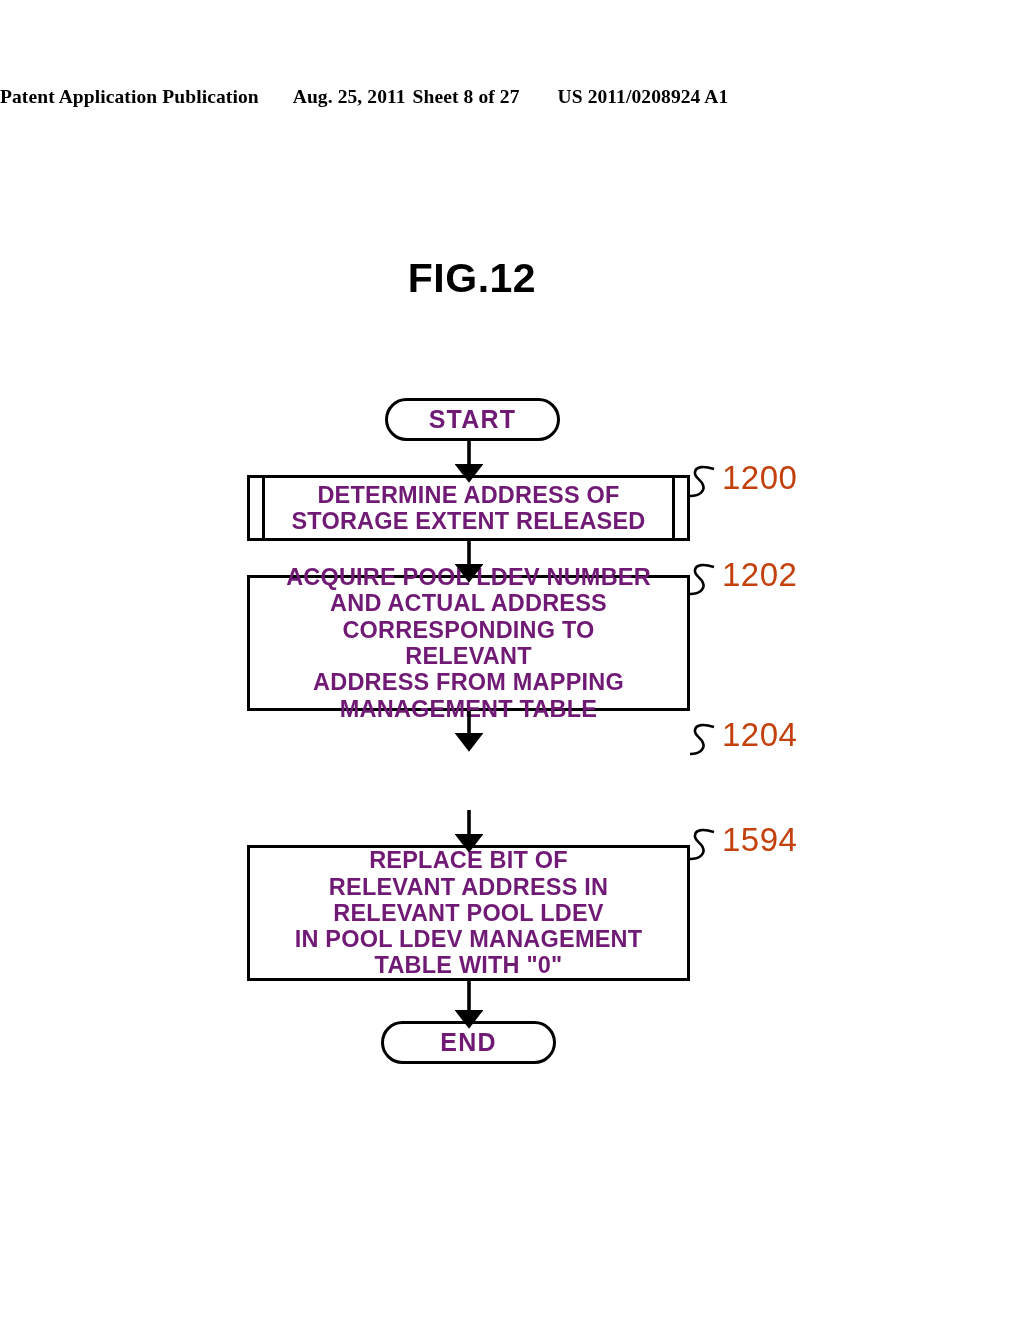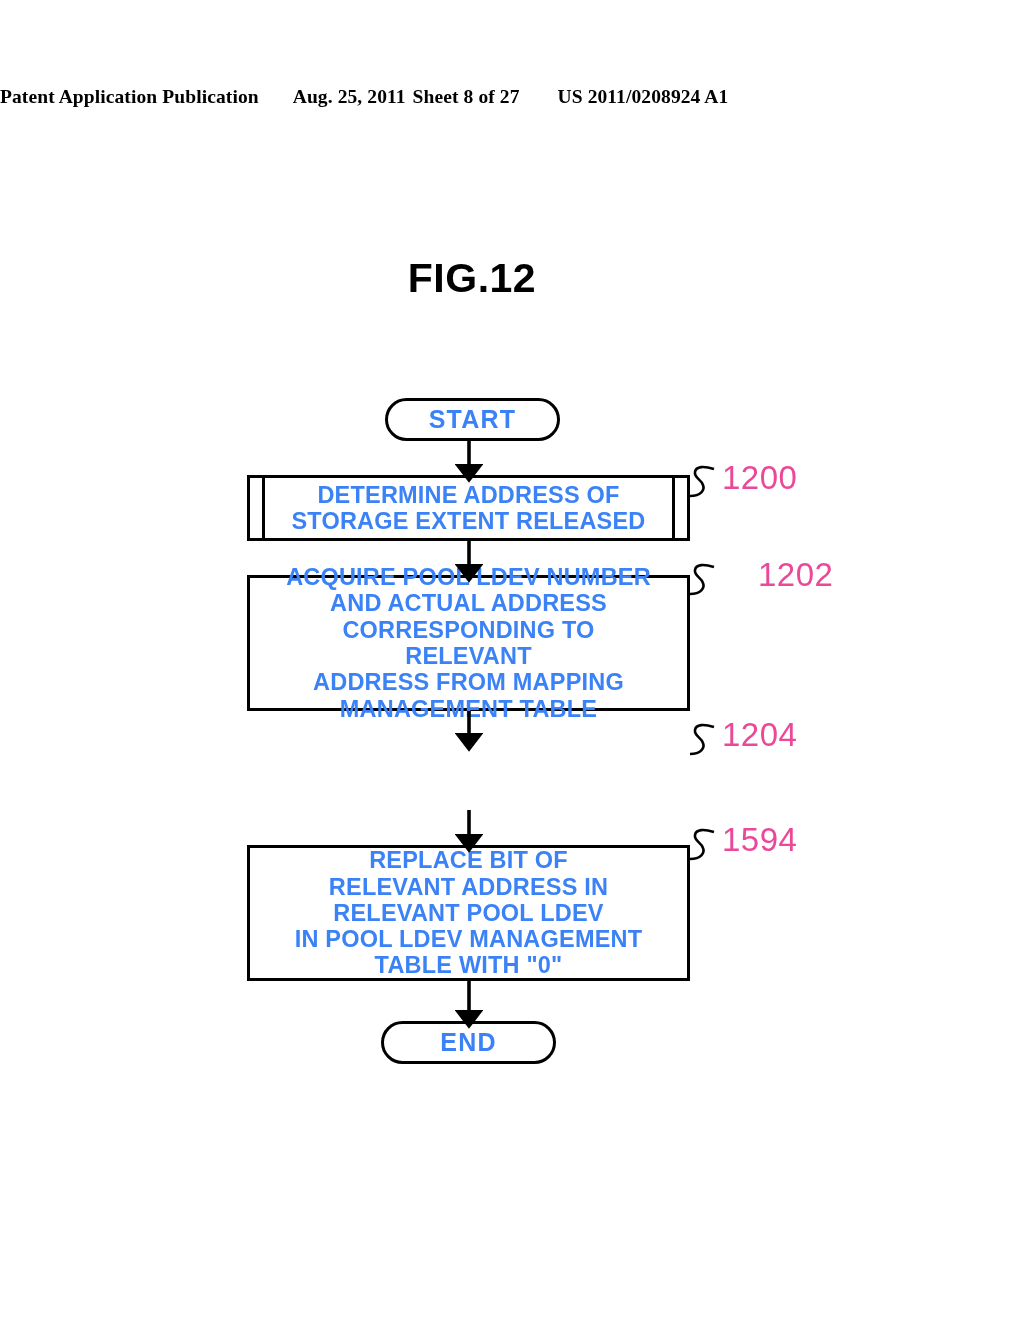--- a/index.html
+++ b/index.html
@@ -69,21 +69,21 @@
     position: absolute;
     box-sizing: border-box;
     background: #ffffff;
     border: 3px solid #000000;
     display: flex;
     align-items: center;
     justify-content: center;
     text-align: center;
     font-family: "Liberation Sans", sans-serif;
     font-weight: bold;
-    color: #3b82f6;
+    color: #701a75;
   }
 
   
   .terminator {
     border-radius: 999px;
     font-size: 25px;
     letter-spacing: 1.2px;
   }
 
   
@@ -111,21 +111,21 @@
     white-space: pre-line;
   }
 
   
   .ref-num {
     position: absolute;
     font-family: "Liberation Sans", sans-serif;
     font-weight: normal;
     font-size: 33px;
     letter-spacing: 0.5px;
-    color: #ec4899;
+    color: #c2410c;
     white-space: nowrap;
   }
 
   
   #connectors {
     position: absolute;
     top: 0;
     left: 0;
     width: 1024px;
     height: 1320px;
@@ -156,21 +156,21 @@
   </div>
   <div class="ref-num" style="left:722px; top:459px;">1200</div>
 
   <div class="node process" style="left:247px; top:575px; width:443px; height:136px;">
     <span class="lines">ACQUIRE POOL LDEV NUMBER
 AND ACTUAL ADDRESS
 CORRESPONDING TO RELEVANT
 ADDRESS FROM MAPPING
 MANAGEMENT TABLE</span>
   </div>
-  <div class="ref-num" style="left:722px; top:556px;margin-left:36px;">1202</div>
+  <div class="ref-num" style="left:722px; top:556px;">1202</div>
 
   <div class="ref-num" style="left:722px; top:716px;">1204</div>
 
   <div class="node process" style="left:247px; top:845px; width:443px; height:136px;">
     <span class="lines">REPLACE BIT OF
 RELEVANT ADDRESS IN
 RELEVANT POOL LDEV
 IN POOL LDEV MANAGEMENT
 TABLE WITH "0"</span>
   </div>

